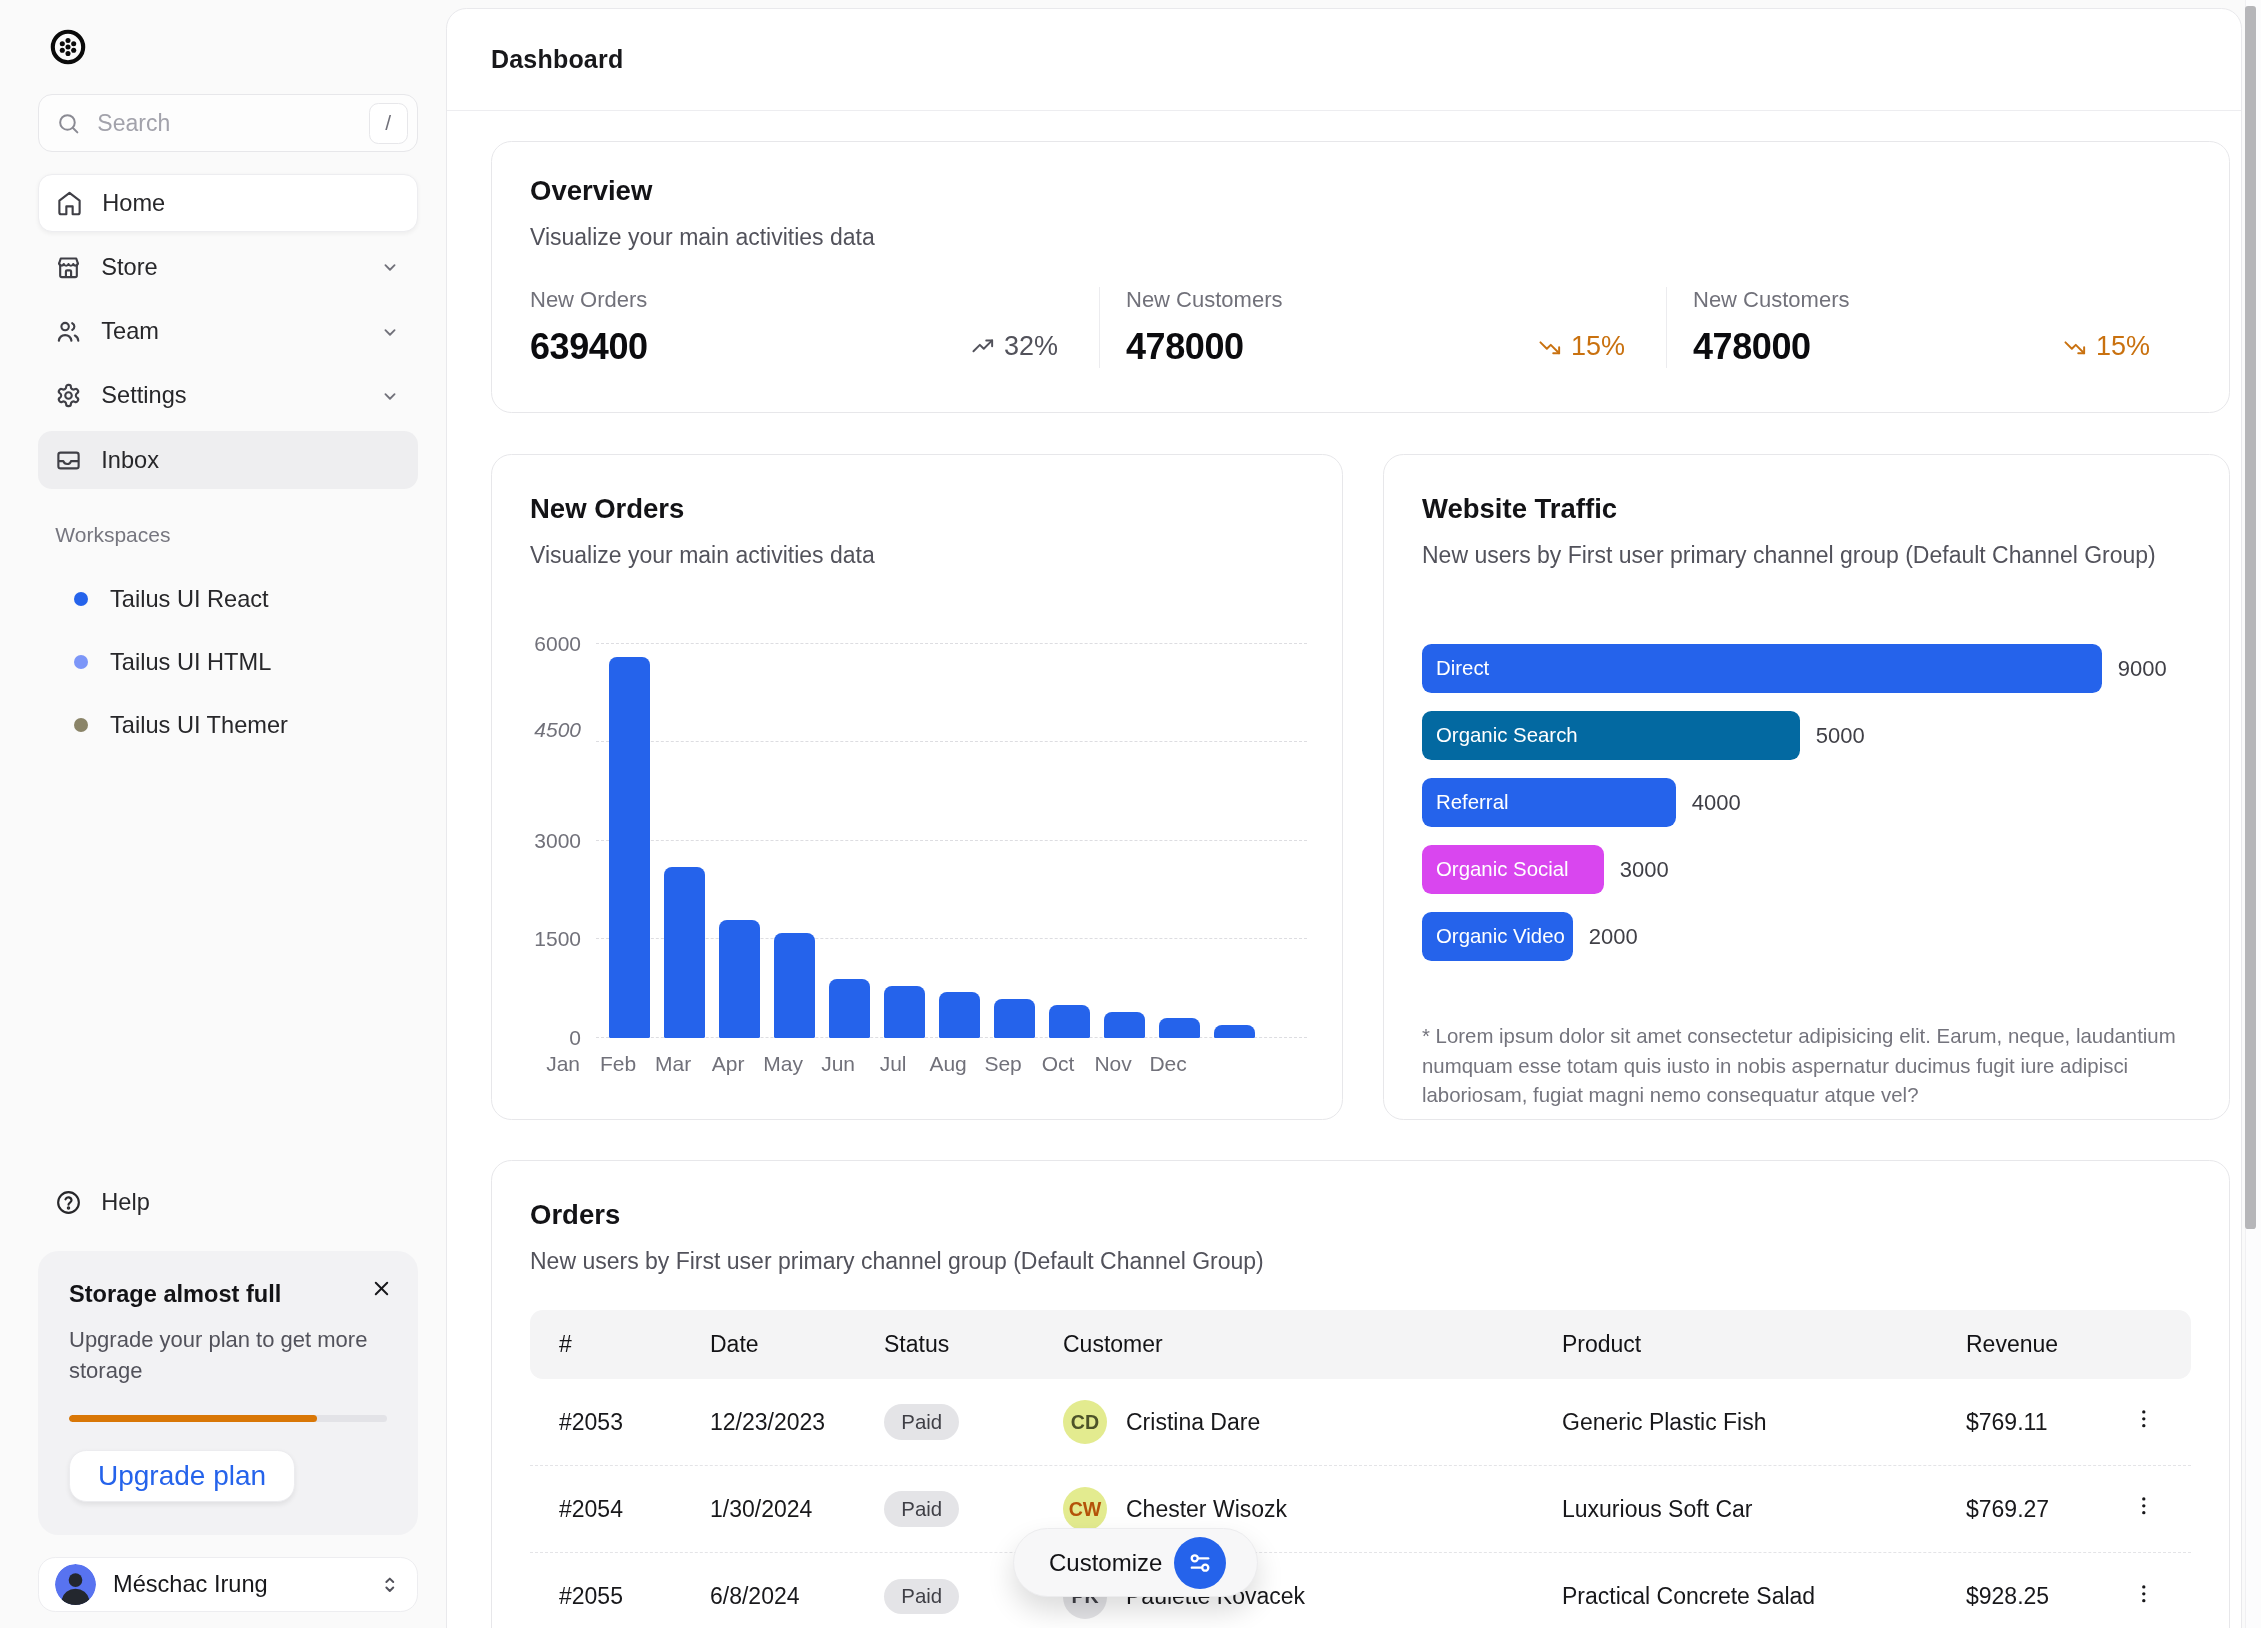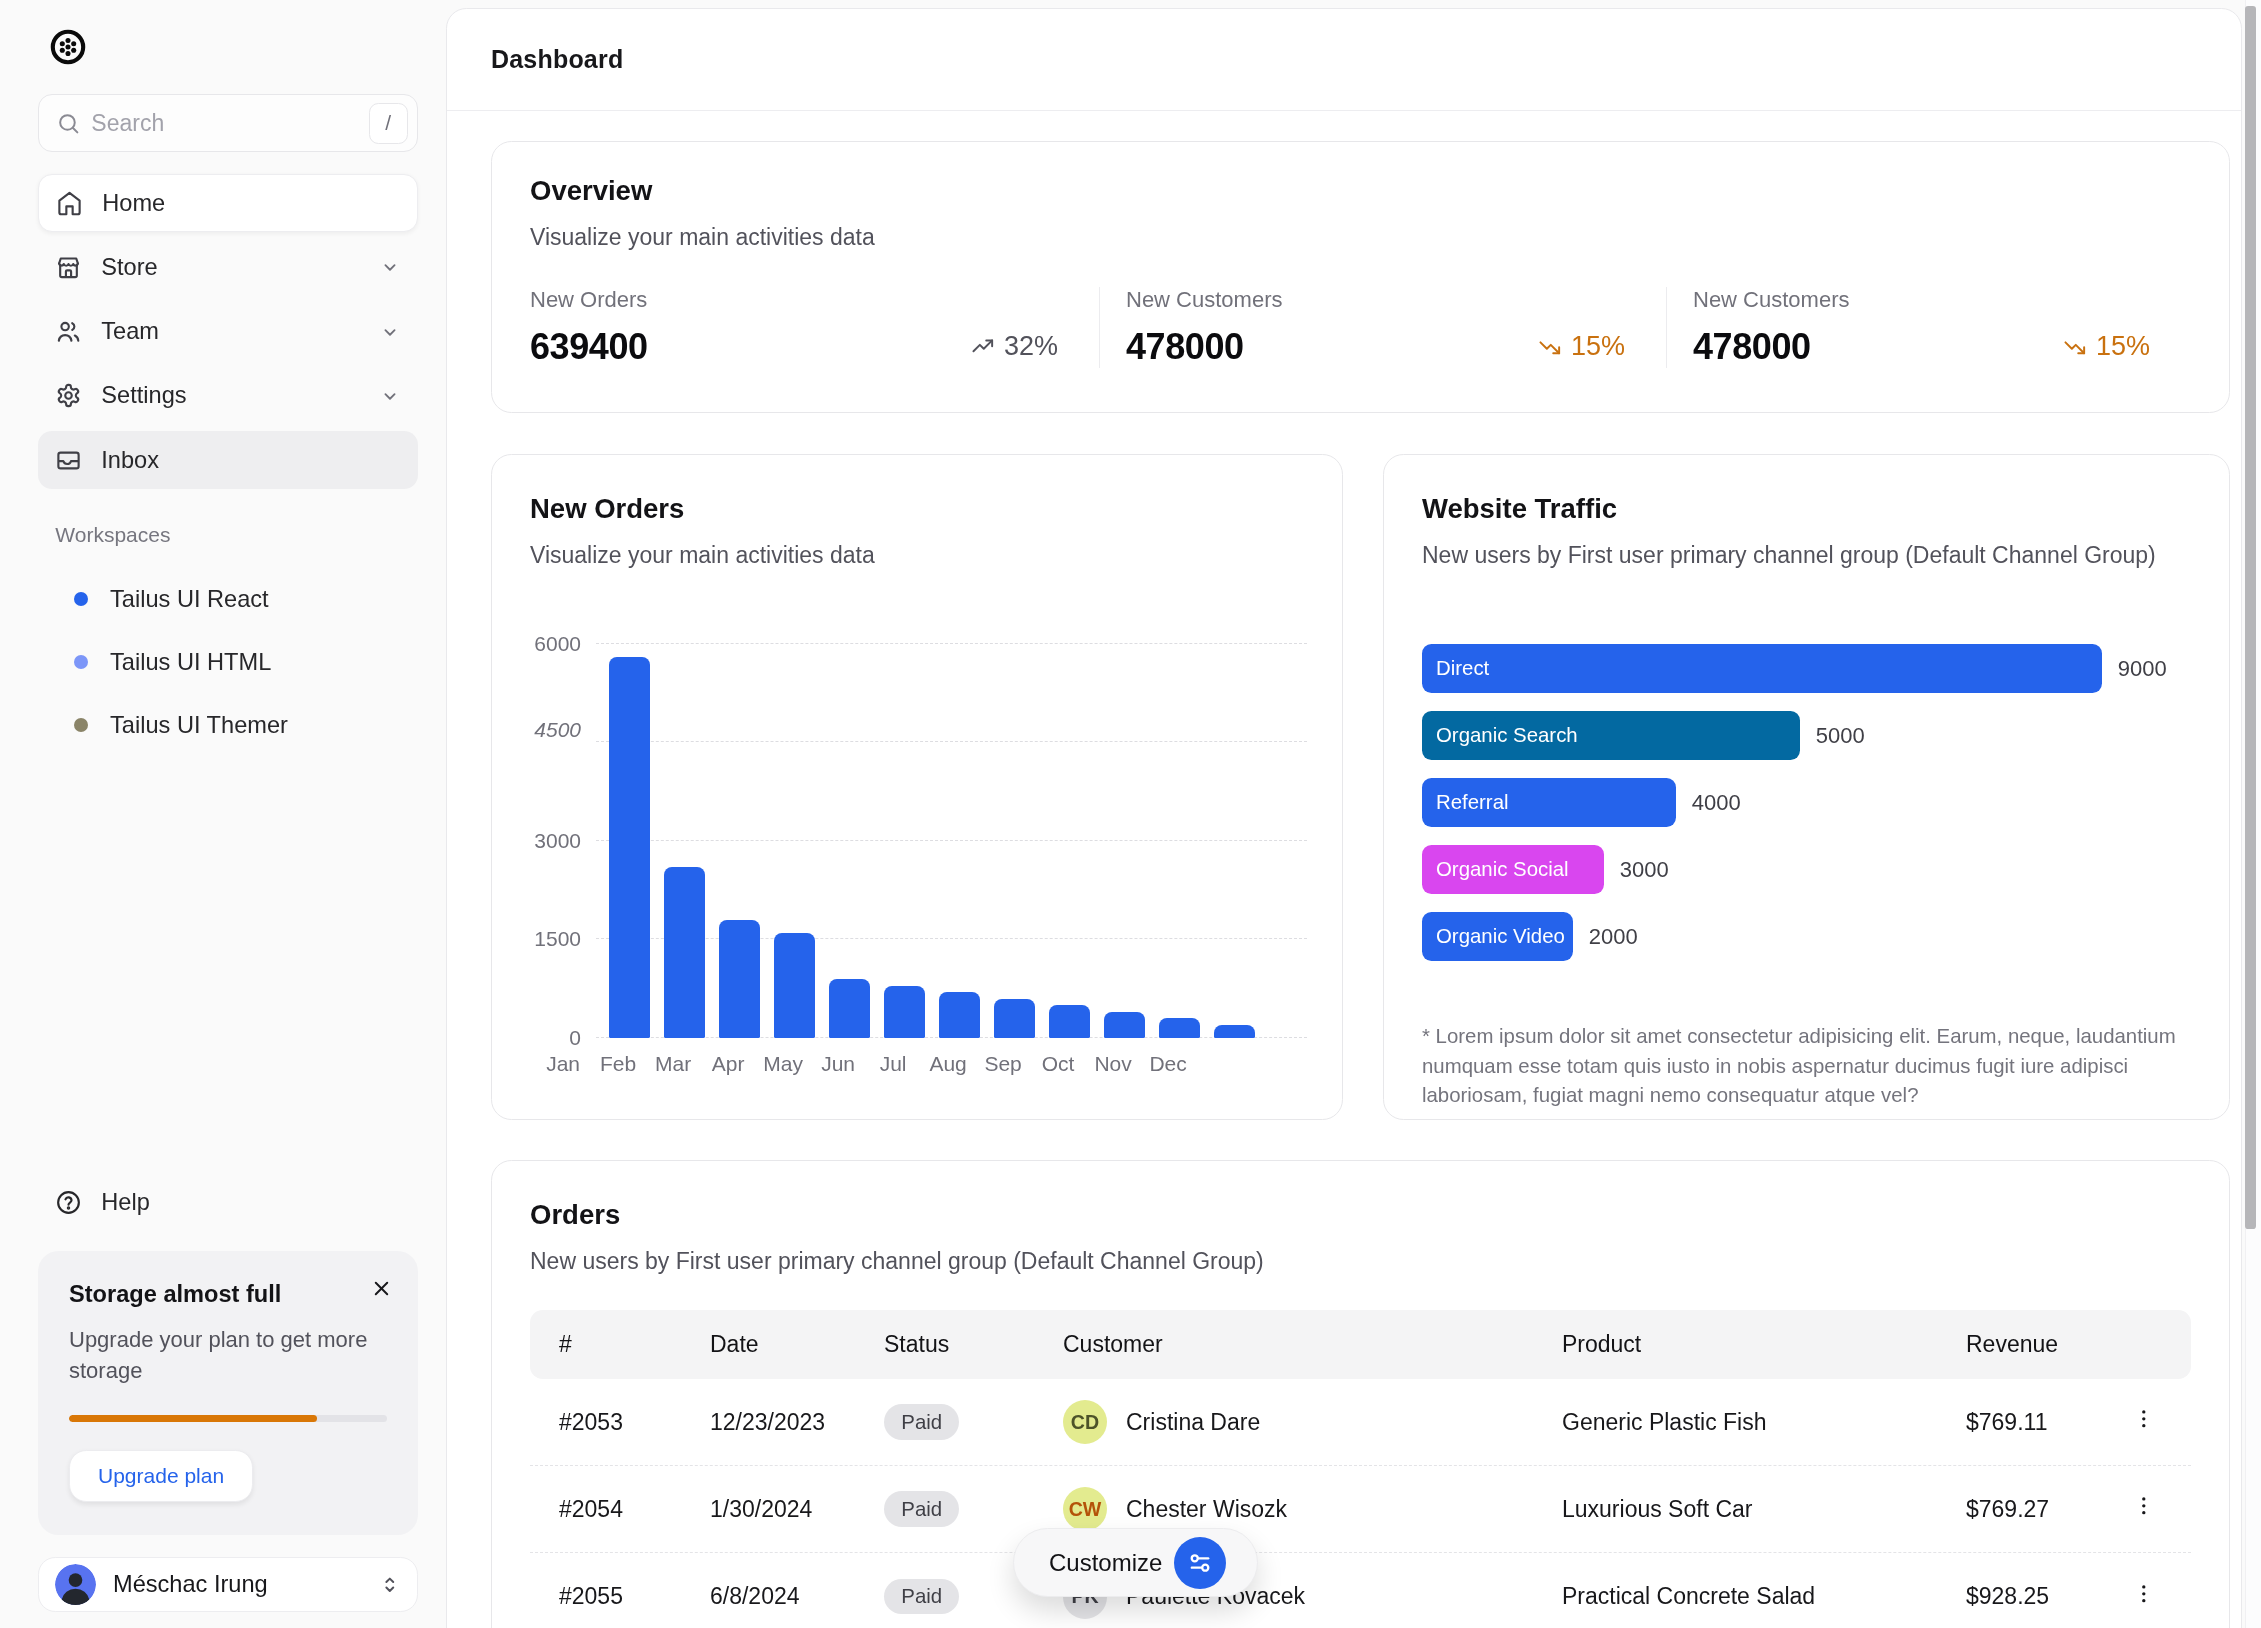--- a/index.html
+++ b/index.html
@@ -3,41 +3,41 @@
 <meta charset="utf-8">
 <style>
   * { margin:0; padding:0; box-sizing:border-box; }
   html,body { width:2261px; height:1628px; overflow:hidden; }
   body { background:#fafafa; font-family:"Liberation Sans", sans-serif; color:#18181b; position:relative; }
   svg { display:block; }
 
   
   .sidebar { position:absolute; left:0; top:0; width:446px; height:100%; padding:28px 28px 15.7px 38px; display:flex; flex-direction:column; }
   .logo { width:38px; height:38px; margin:0 0 28px 11px; }
-  .search-box { height:58px; border:1.6px solid #e7e7ea; background:#fdfdfd; border-radius:14px; display:flex; align-items:center; gap:10px; padding:0 9.4px 0 17.3px; margin-bottom:22px; }
+  .search-box { height:58px; border:1.6px solid #e7e7ea; background:#fdfdfd; border-radius:14px; display:flex; align-items:center; gap:16px; padding:0 9.4px 0 17.3px; margin-bottom:22px; }
   .search-box input { flex:1; border:none; outline:none; background:transparent; font-size:23px; color:#18181b; font-family:inherit; min-width:0; }
   .search-box input::placeholder { color:#a2a2ab; }
   .search-kbd { width:39px; height:41px; border:1.6px solid #e7e7ea; border-radius:9.4px; background:#fff; color:#71717a; font-size:21px; display:flex; align-items:center; justify-content:center; font-family:inherit; }
   .nav-item { height:58px; margin-bottom:6.3px; border-radius:14px; display:flex; align-items:center; gap:19px; padding:0 17.3px; font-size:23.6px; color:#27272a; cursor:pointer; }
   .nav-item .ico { color:#3f3f46; }
   .nav-item.card { background:#fff; border:1.6px solid #ededf0; box-shadow:0 1.6px 4.7px rgba(0,0,0,.05); }
   .nav-item.muted { background:#eeeef0; }
   .nav-item .chev { margin-left:auto; color:#71717a; }
   .ws-label { margin:28px 0 20.4px 17.3px; font-size:21px; color:#76767f; }
   .ws-item { height:63px; display:flex; align-items:center; gap:22px; padding-left:36px; font-size:23.6px; color:#27272a; cursor:pointer; }
   .ws-dot { width:14px; height:14px; border-radius:50%; flex:none; }
   .side-bottom { margin-top:auto; }
   .help-row { display:flex; align-items:center; gap:19px; padding-left:17.3px; font-size:23.6px; color:#27272a; margin-bottom:35px; cursor:pointer; }
   .storage-card { background:#f2f2f4; border-radius:20.4px; padding:30px 31px 33px; position:relative; margin-bottom:22px; }
   .storage-title { font-size:23.6px; font-weight:700; color:#131316; }
   .storage-close { position:absolute; right:23.6px; top:25px; background:none; border:none; color:#18181b; cursor:pointer; }
   .storage-desc { margin-top:15.7px; font-size:22px; line-height:1.45; color:#52525b; max-width:330px; }
   .storage-progress { margin-top:28px; height:7px; border-radius:78px; background:#e3e3e7; overflow:hidden; }
   .storage-fill { height:100%; border-radius:78px; }
-  .upgrade-btn { margin-top:28px; height:52px; padding:0 28px; background:#fff; border:0.8px solid #ececef; border-radius:17.3px; box-shadow:0 2.4px 5.5px rgba(0,0,0,.07); color:#2563eb; font-size:21px; font-family:inherit; cursor:pointer; }
+  .upgrade-btn { margin-top:28px; height:52px; padding:0 28px; background:#fff; border:0.8px solid #ececef; border-radius:17.3px; box-shadow:0 2.4px 5.5px rgba(0,0,0,.07); color:#2563eb; font-size:28px; font-family:inherit; cursor:pointer; }
   .user-card { height:55px; background:#fff; border:1.6px solid #ededf0; border-radius:17.3px; display:flex; align-items:center; gap:17.3px; padding:0 15.7px; cursor:pointer; }
   .user-avatar { width:41px; height:41px; border-radius:50%; overflow:hidden; flex:none; }
   .user-name { font-size:23.6px; color:#18181b; }
   .user-card .chev { margin-left:auto; color:#52525b; }
 
   
   .main-card { position:absolute; left:446px; top:7.9px; width:1796px; height:1665px; background:#fff; border:1.6px solid #e9e9ec; border-radius:20.4px 20.4px 0 0; overflow:hidden; }
   .topbar { height:102px; border-bottom:1.6px solid #ededf0; display:flex; align-items:center; padding-left:44px; }
   .topbar h1 { font-size:25px; font-weight:700; letter-spacing:0.2px; }
   .content { padding:30px 11px 0 44px; }

